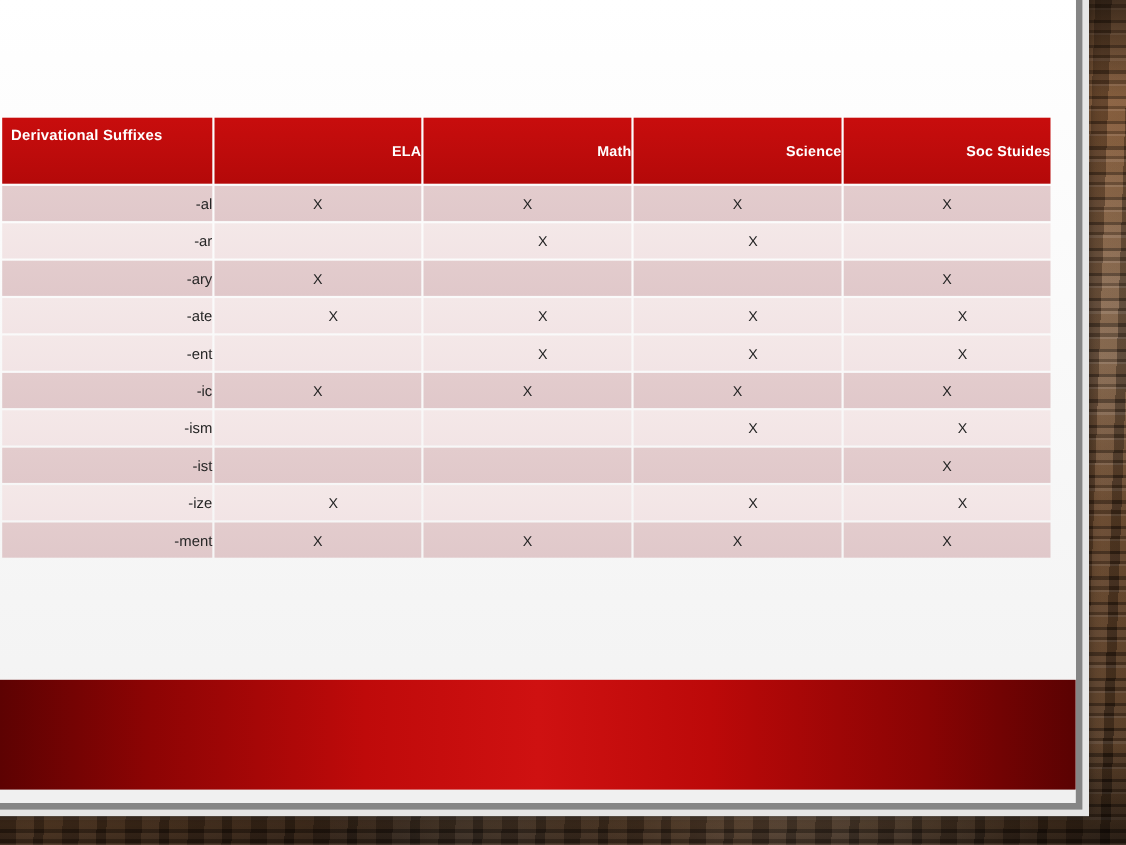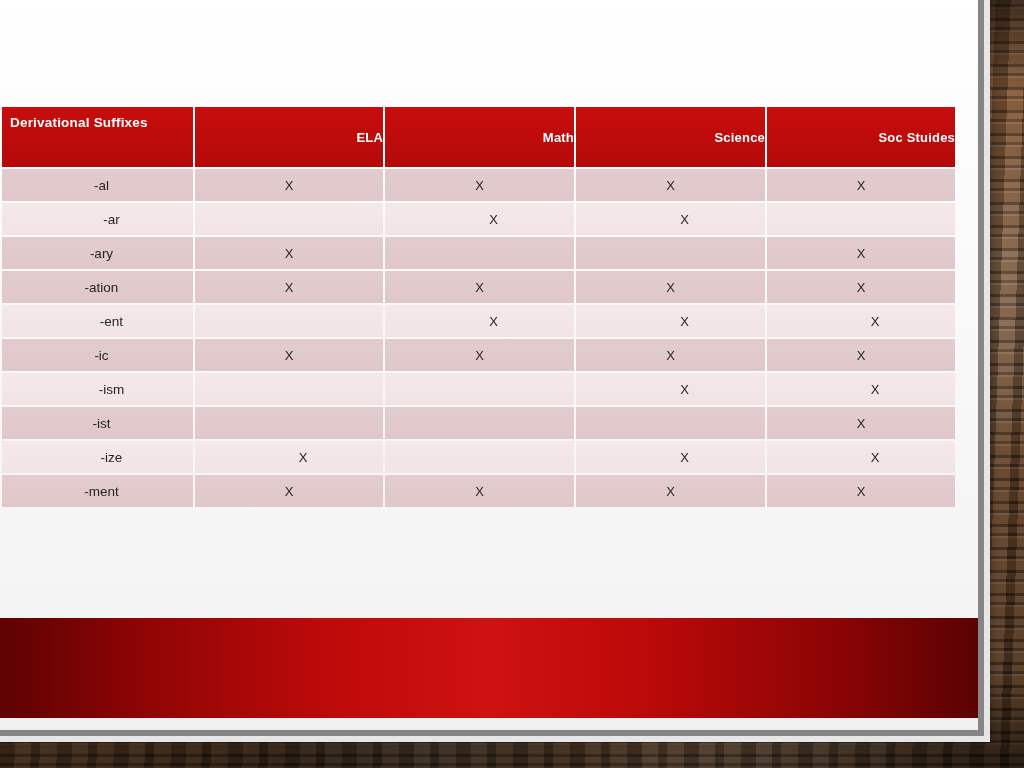--- a/index.html
+++ b/index.html
@@ -122,21 +122,21 @@
   }
 
   tbody td {
     height: 32px;
     font-size: 13px;
     color: #262626;
     text-align: center;
     vertical-align: middle;
   }
   tbody td.label {
-    text-align: center;
+    text-align: right;
     padding-left: 8px;
     font-size: 13.5px;
   }
   tbody tr.odd td  { background: linear-gradient(180deg,#e3cccd 0%, #e0c8ca 100%); }
   tbody tr.even td { background: linear-gradient(180deg,#f4e8e8 0%, #f2e4e5 100%); padding-left: 28px; }
 
   
   col.c0 { width: 191px; }
   col.c1 { width: 188px; }
   col.c2 { width: 189px; }
@@ -206,22 +206,22 @@
                     <td>X</td>
                     <td></td>
                   </tr>
                   <tr class="odd">
                     <td class="label">-ary</td>
                     <td>X</td>
                     <td></td>
                     <td></td>
                     <td>X</td>
                   </tr>
-                  <tr class="odd">
-                    <td class="label">-ation</td>
+                  <tr class="even">
+                    <td class="label">-ate</td>
                     <td>X</td>
                     <td>X</td>
                     <td>X</td>
                     <td>X</td>
                   </tr>
                   <tr class="even">
                     <td class="label">-ent</td>
                     <td></td>
                     <td>X</td>
                     <td>X</td>

